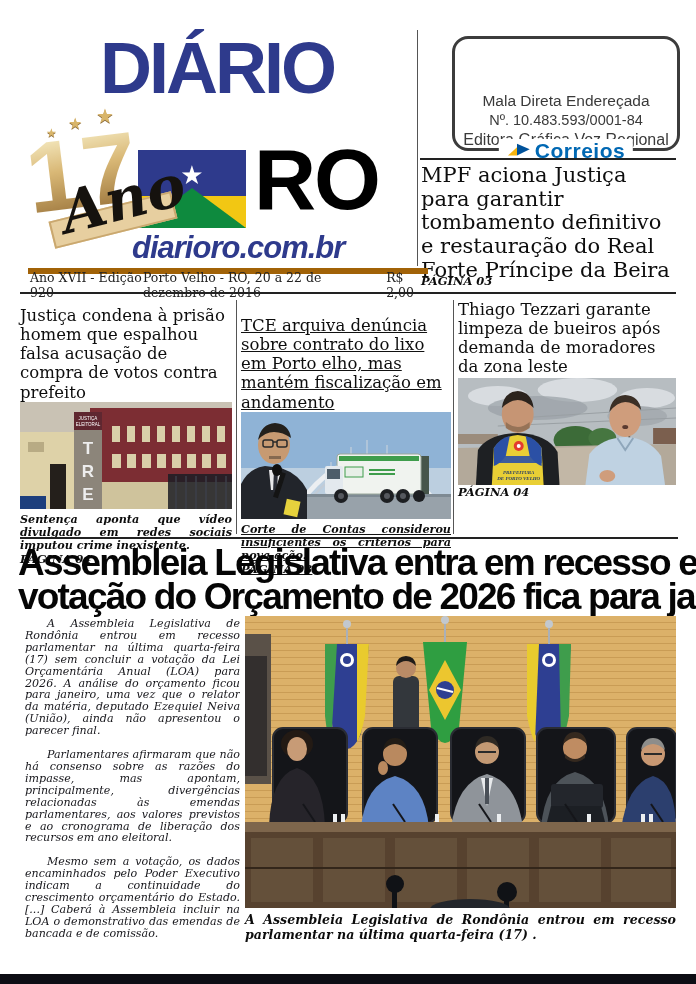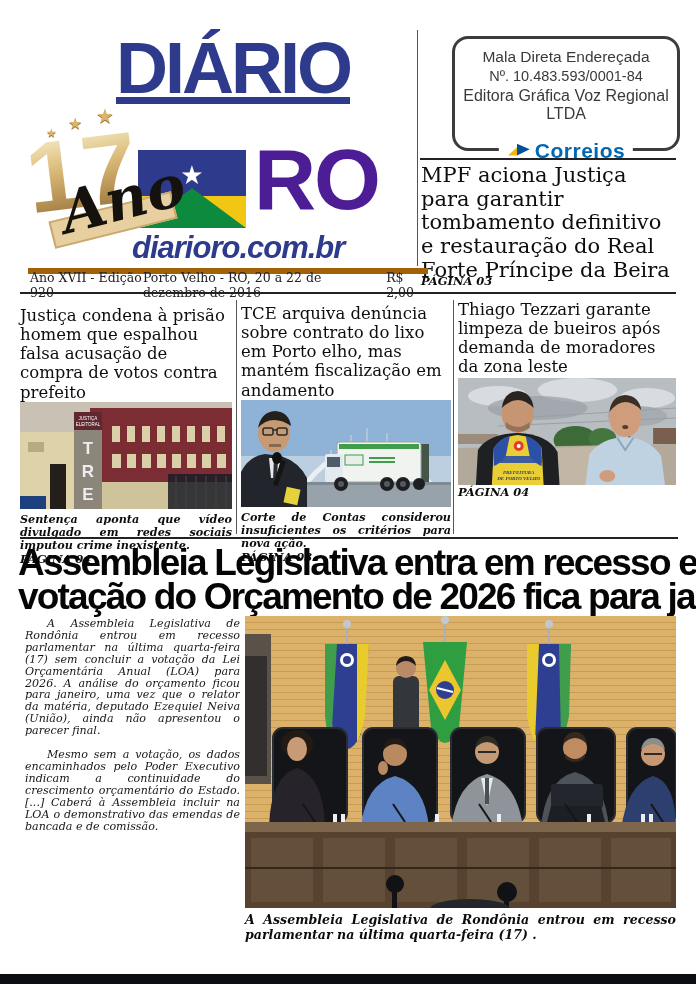--- a/index.html
+++ b/index.html
@@ -3,37 +3,37 @@
 <meta charset="utf-8">
 <style>
   html,body{margin:0;padding:0;background:#ffffff;}
   .page{position:relative;width:696px;height:984px;background:#ffffff;overflow:hidden;
         font-family:"Liberation Serif", serif;color:#111;}
   .abs{position:absolute;}
 
   
   .mast-title{font-family:"Liberation Sans",sans-serif;font-weight:bold;color:#2e3a8c;
               font-size:72px;letter-spacing:-3px;line-height:1;}
-  .mast-ro{font-family:"Liberation Sans",sans-serif;font-weight:bold;color:#4c1d95;
+  .mast-ro{font-family:"Liberation Sans",sans-serif;font-weight:bold;color:#000000;
            font-size:86px;letter-spacing:-2px;line-height:1;}
   .mast-site{font-family:"Liberation Sans",sans-serif;font-weight:bold;color:#2e3a8c;
              font-size:31px;letter-spacing:-1px;font-style:italic;}
   .gold-star{position:absolute;color:#d8b56a;text-shadow:0 1px 0 #8a6a3a;}
   .num17{font-family:"Liberation Sans",sans-serif;font-weight:bold;font-size:100px;line-height:1;
          background:linear-gradient(175deg,#f6ecc4 10%,#d9b876 45%,#a27c42 85%);
          -webkit-background-clip:text;background-clip:text;color:transparent;
          transform:rotate(-7deg);}
   .ribbon{background:#e7cfa0;border:2px solid #caa86f;transform:rotate(-14deg);}
   .ano{font-family:"DejaVu Serif",serif;font-style:italic;font-weight:bold;font-size:58px;
        color:#15120e;transform:rotate(-14deg);line-height:1;}
 
   
   .mala-box{border:3px solid #3c3c3c;border-radius:16px;text-align:center;
             font-family:"Liberation Sans",sans-serif;color:#3a3a3a;padding-top:9px;}
-  .mala-l1{font-size:15.5px;}
+  .mala-l1{font-size:15.5px;margin-top:44px;}
   .mala-l2{font-size:14.5px;margin-top:2px;}
   .mala-l3{font-size:16px;margin-top:3px;}
   .correios{position:absolute;left:50%;bottom:-15px;transform:translateX(-50%);
             background:#fff;padding:0 8px;display:flex;align-items:center;gap:4px;}
   .correios-txt{font-family:"Liberation Sans",sans-serif;font-weight:bold;font-size:21px;
                 color:#0068b3;letter-spacing:0.5px;}
   .rule{background:#222;}
   .top-head{font-family:"DejaVu Serif",serif;font-size:21px;line-height:1.13;color:#0d0d0d;}
   .pref{font-family:"DejaVu Serif",serif;font-weight:bold;font-style:italic;font-size:11.5px;
         color:#0d0d0d;}
@@ -63,21 +63,21 @@
   .main-cap{font-family:"DejaVu Serif",serif;font-weight:bold;font-style:italic;font-size:12.6px;
             line-height:1.18;text-align:justify;color:#0d0d0d;}
   .bottom-bar{background:#0d0d14;}
 </style>
 </head>
 <body>
 
 <div class="page">
 
   <div class="abs" style="left:20px;top:30px;width:396px;height:236px;">
-    <div class="abs mast-title" style="left:96px;top:2px;text-decoration:underline;">DIÁRIO</div>
+    <div class="abs mast-title" style="left:80px;top:2px;">DIÁRIO</div>
     <div class="abs" style="left:118px;top:120px;width:108px;height:78px;">
       <svg viewBox="0 0 108 78" width="108" height="78">
         <rect x="0" y="0" width="108" height="46" fill="#2e3a8c"></rect>
         <rect x="0" y="46" width="108" height="32" fill="#f2c713"></rect>
         <polygon points="0,78 108,78 54,38" fill="#0e8a3e"></polygon>
         <text x="54" y="34" font-size="26" fill="#ffffff" text-anchor="middle">★</text>
       </svg>
     </div>
     <div class="abs mast-ro" style="left:234px;top:106px;">RO</div>
     <div class="abs mast-site" style="left:112px;top:200px;">diarioro.com.br</div>
@@ -164,21 +164,21 @@
         </g>
         <rect x="0" y="94" width="26" height="13" fill="#1d3f7d"></rect>
       </svg>
     </div>
     <div class="col-cap">Sentença aponta que vídeo divulgado em redes sociais imputou crime inexistente.</div>
     <div class="pref">PÁGINA 04</div>
   </div>
 
   <div class="abs vrule" style="left:236px;top:300px;height:234px;"></div>
 
-  <div class="abs" style="left:241px;top:304px;width:210px;height:234px;">
+  <div class="abs" style="left:241px;top:316px;width:210px;height:234px;text-decoration:underline;">
     <div class="col-head">TCE arquiva denúncia sobre contrato do lixo em Porto elho, mas mantém fiscalização em andamento</div>
     <div class="col-photo">
       <svg viewBox="0 0 210 107" preserveAspectRatio="none">
         <rect width="210" height="107" fill="#8fb3d6"></rect>
         <rect y="56" width="210" height="32" fill="#bccfe0"></rect>
         <path d="M58,92 Q126,2 196,92" stroke="#eceff2" stroke-width="5" fill="none"></path>
         <path d="M66,92 Q126,14 188,92" stroke="#c3ccd6" stroke-width="2" fill="none"></path>
         <g stroke="#cfd6dd" stroke-width="1">
           <line x1="90" y1="50" x2="90" y2="85"></line>
             <line x1="110" y1="35" x2="110" y2="85"></line>
@@ -265,20 +265,21 @@
     <div class="pref">PÁGINA 04</div>
   </div>
 
   <div class="abs rule" style="left:20px;top:537px;width:658px;height:2px;"></div>
 
   <div class="abs main-head" style="left:18px;top:546px;">Assembleia Legislativa entra em recesso e</div>
   <div class="abs main-head" style="left:18px;top:580px;">votação do Orçamento de 2026 fica para janeiro</div>
 
   <div class="abs body-col" style="left:25px;top:618px;width:215px;height:330px;">
     <p>A Assembleia Legislativa de Rondônia entrou em recesso parlamentar na última quarta-feira (17) sem concluir a votação da Lei Orçamentária Anual (LOA) para 2026. A análise do orçamento ficou para janeiro, uma vez que o relator da matéria, deputado Ezequiel Neiva (União), ainda não apresentou o parecer final.</p>
+    <p>Parlamentares afirmaram que não há consenso sobre as razões do impasse, mas apontam, principalmente, divergências relacionadas às emendas parlamentares, aos valores previstos e ao cronograma de liberação dos recursos em ano eleitoral.</p>
     <p>Mesmo sem a votação, os dados encaminhados pelo Poder Executivo indicam a continuidade do crescimento orçamentário do Estado.[...] Caberá à Assembleia incluir na LOA o demonstrativo das emendas de bancada e de comissão.</p>
 
   </div>
 
   <div class="abs photo-main" style="left:245px;top:616px;width:431px;height:292px;">
     <svg viewBox="0 0 431 292" preserveAspectRatio="none">
       <rect x="0" y="18" width="26" height="150" fill="#5a5148"></rect>
       <rect x="0" y="40" width="22" height="120" fill="#332f2e"></rect>
       <g stroke="#aab0b8" stroke-width="2">
         <line x1="102" y1="10" x2="102" y2="40"></line>

